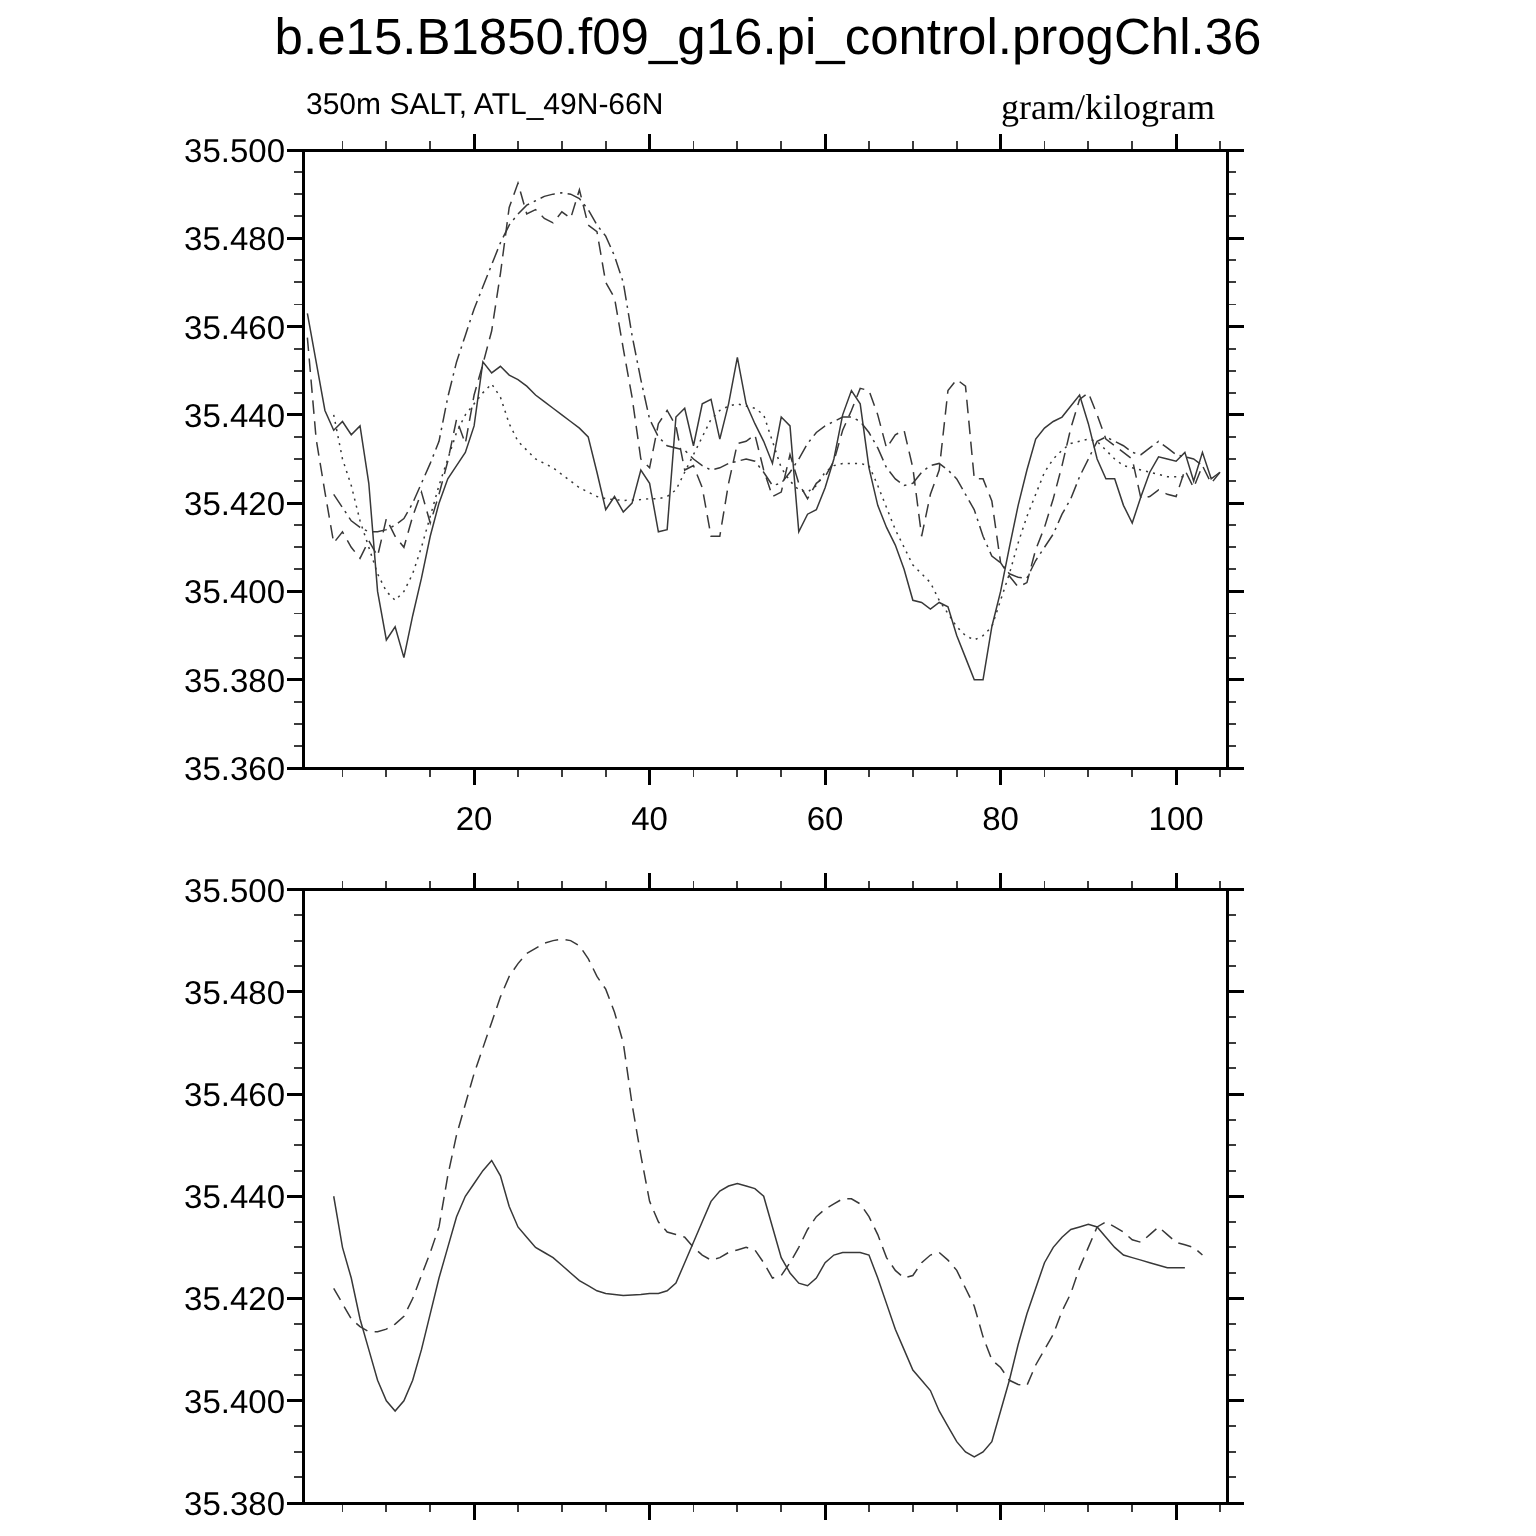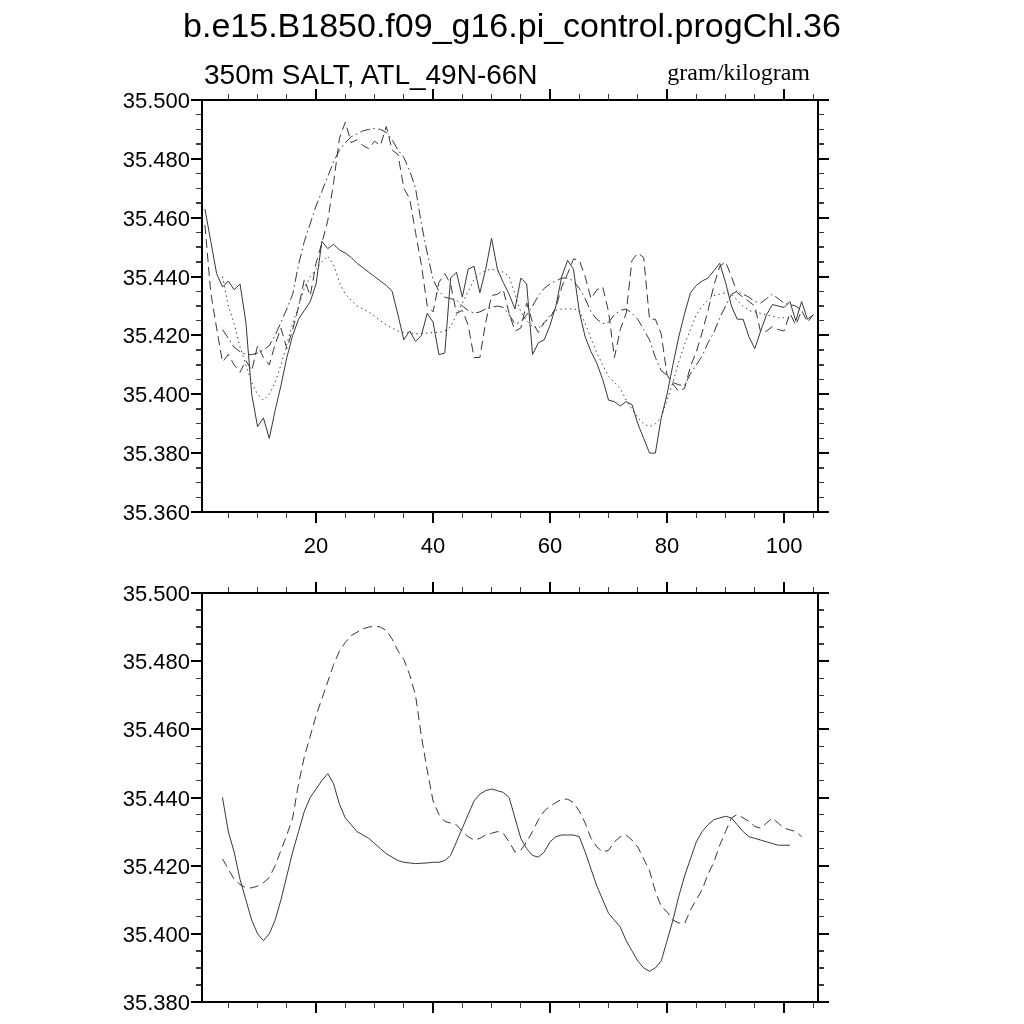--- a/index.html
+++ b/index.html
@@ -1,20 +1,20 @@
 <!DOCTYPE html>
 <html><head>
 <meta charset="utf-8">
 <style>
   html,body{margin:0;padding:0;background:#ffffff;}
   .page{position:relative;width:1016px;height:1024px;background:#ffffff;overflow:hidden;
         font-family:"Liberation Sans",sans-serif;color:#000;}
   .main-title{position:absolute;top:6px;left:0;width:1024px;text-align:center;
         font-size:34px;letter-spacing:0px;white-space:nowrap;}
-  .sub-left{position:absolute;top:59px;left:204px;font-size:28px;white-space:nowrap;text-align:right;}
+  .sub-left{position:absolute;top:59px;left:204px;font-size:20px;white-space:nowrap;text-align:right;}
   .sub-right{position:absolute;top:59px;right:206px;font-size:24px;white-space:nowrap;font-family:Liberation Serif, serif;}
   svg{position:absolute;top:0;left:0;}
   svg text{font-family:"Liberation Sans",sans-serif;font-size:22px;fill:#000;}
 </style>
 </head>
 <body>
 
 <div class="page">
   <div class="main-title">b.e15.B1850.f09_g16.pi_control.progChl.36</div>
   <div class="sub-left">350m SALT, ATL_49N-66N</div>

